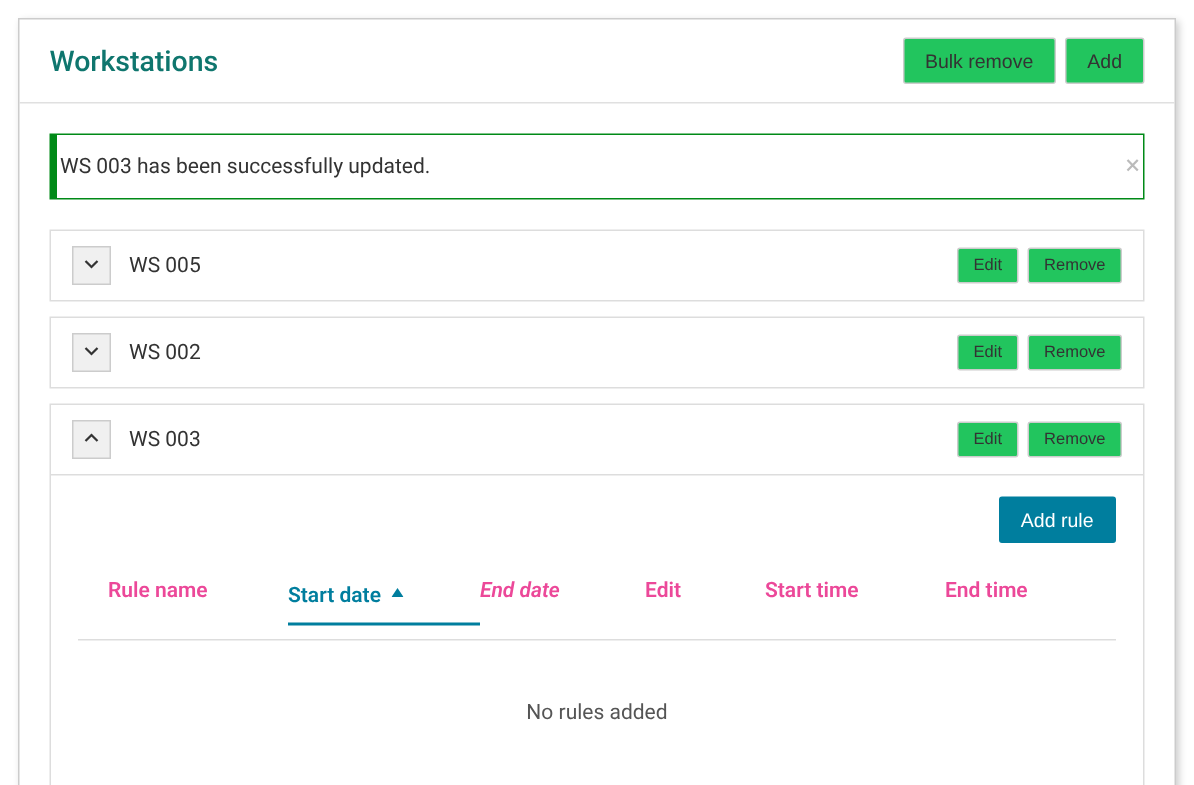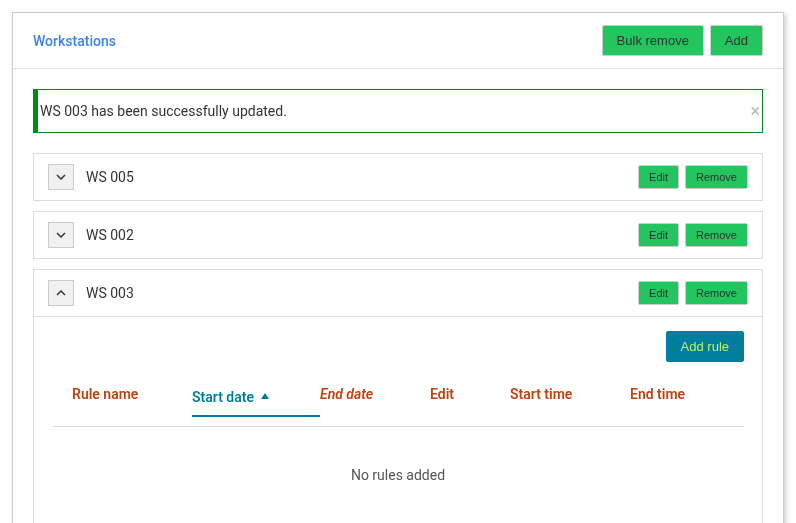--- a/index.html
+++ b/index.html
@@ -18,23 +18,23 @@
       background: #fff;
     }
     .header {
       display: flex;
       align-items: center;
       justify-content: space-between;
       padding: 12px 20px;
       border-bottom: 1px solid #e0e0e0;
     }
     .header-title {
-      font-size: 14px;
+      font-size: 19px;
       font-weight: 500;
-      color: #3b82f6;
+      color: #0f766e;
     }
     .header-actions {
       display: flex;
       gap: 6px;
     }
     .btn {
       border: 1px solid #ccc;
       background: #22c55e;
       padding: 7px 14px;
       font-size: 13px;
@@ -42,21 +42,21 @@
       cursor: pointer;
       border-radius: 2px;
     }
     .btn-small {
       padding: 5px 10px;
       font-size: 11px;
     }
     .btn-primary {
       background: #007e9e;
       border-color: #007e9e;
-      color: #bef264;
+      color: #ffffff;
       font-weight: 500;
       padding: 7px 14px;
     }
     .content {
       padding: 20px;
     }
     .alert {
       display: flex;
       align-items: center;
       justify-content: space-between;
@@ -122,21 +122,21 @@
     .rules-table {
       width: 100%;
     }
     .rules-header {
       display: flex;
       border-bottom: 1px solid #ddd;
       padding: 10px 0;
     }
     .rules-header > div {
       font-weight: 600;
-      color: #c2410c;
+      color: #ec4899;
       font-size: 14px;
     }
     .col-rulename { width: 140px; padding-left: 20px; }
     .col-startdate { width: 128px; position: relative; }
     .col-enddate { width: 110px; font-style: italic; }
     .col-days { width: 80px; }
     .col-starttime { width: 120px; }
     .col-endtime { width: 110px; }
     .sort-active {
       color: #007e9e !important;

